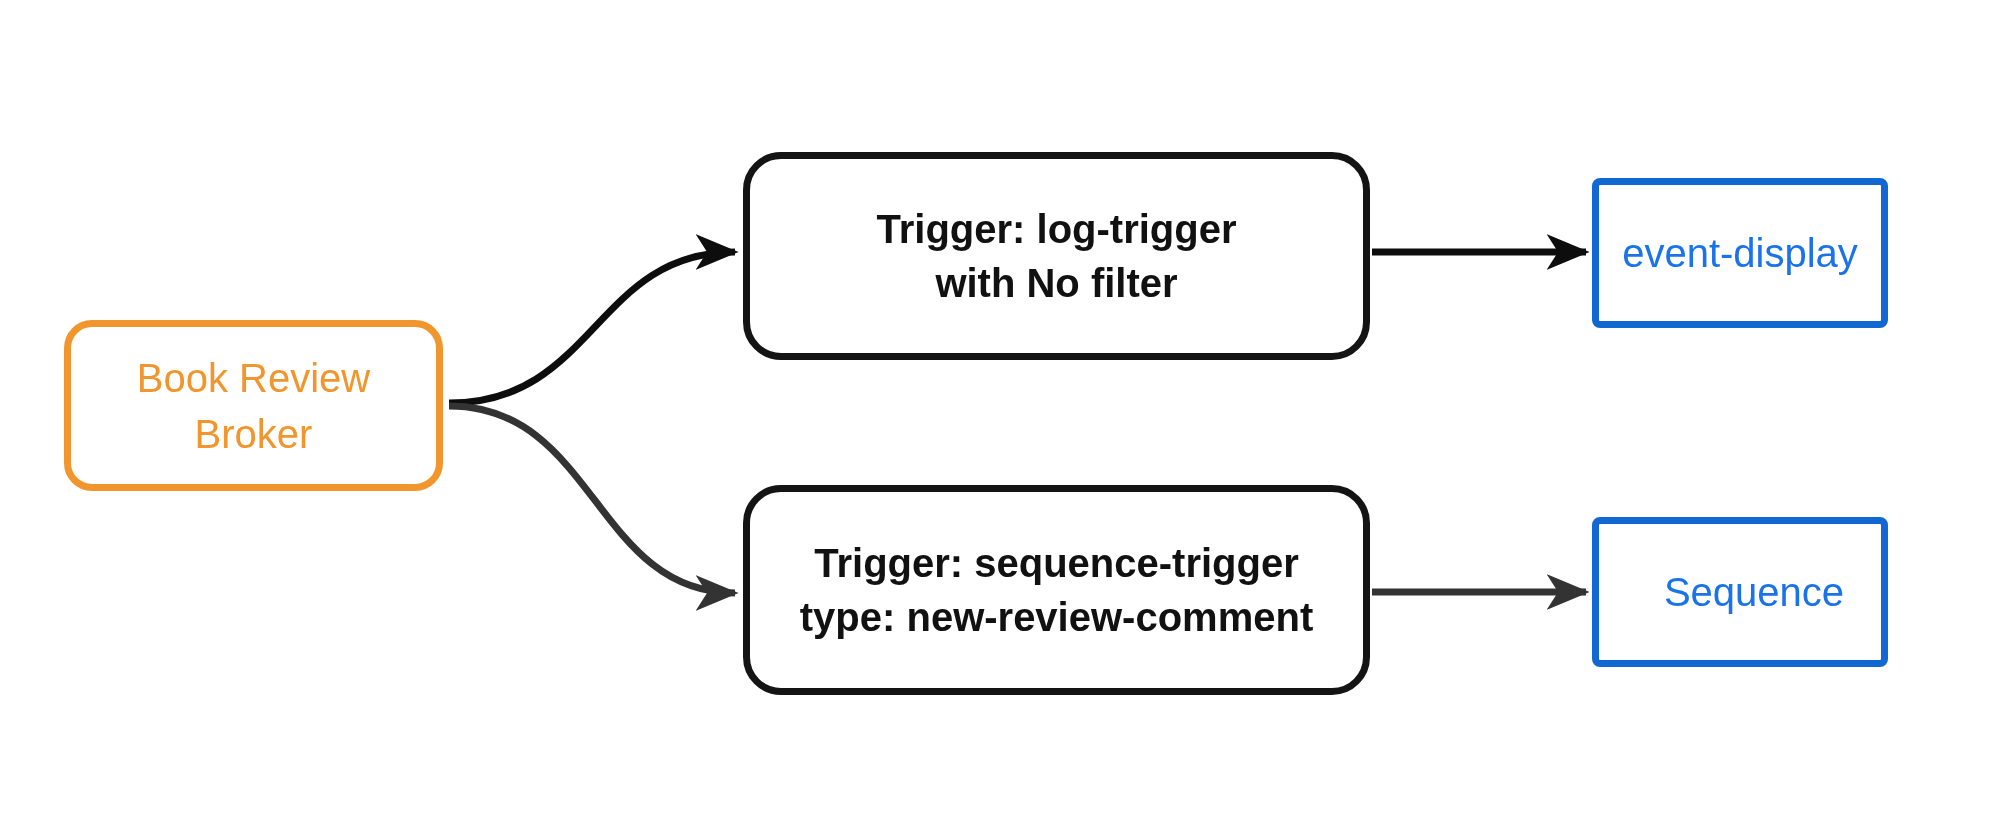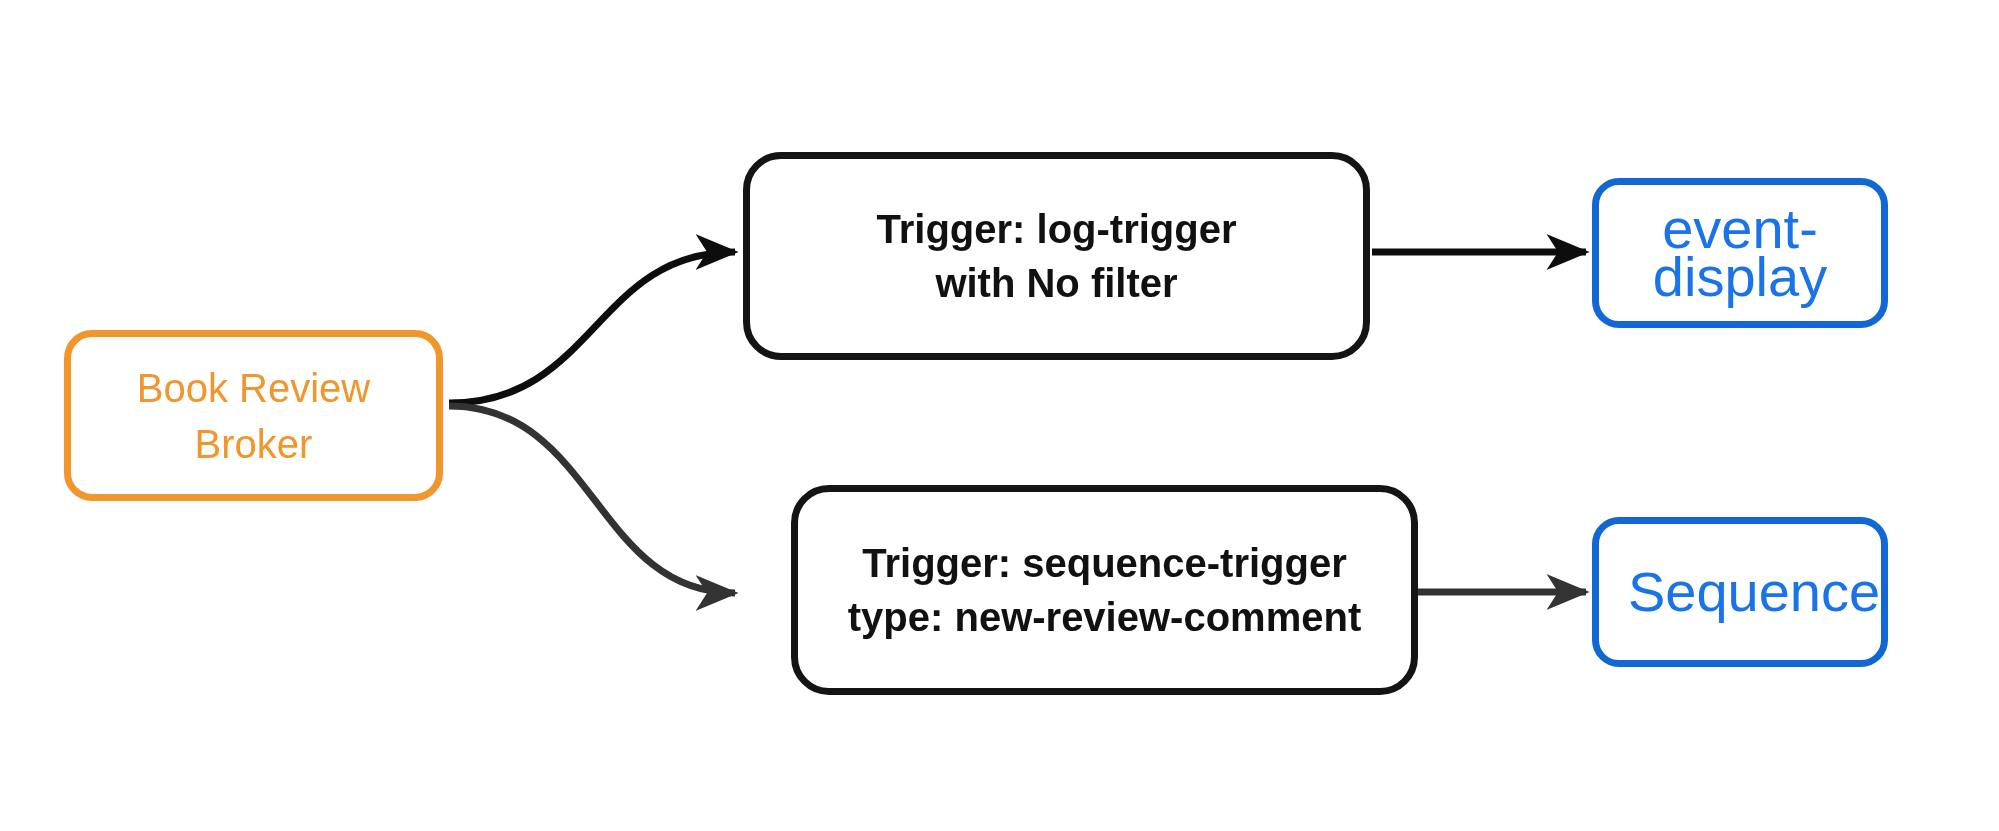--- a/index.html
+++ b/index.html
@@ -26,49 +26,49 @@
     position: absolute;
     box-sizing: border-box;
     background: #ffffff;
     display: flex;
     flex-direction: column;
     align-items: center;
     justify-content: center;
     text-align: center;
   }
   .node-broker {
-    left: 64px; top: 330px;
+    left: 64px; top: 320px;
     width: 379px; height: 171px;
     border: 7px solid #f0962d;
     border-radius: 28px;
     color: #f0962d;
     font-size: 40px;
     line-height: 56px;
     padding: 16px 34px;
   }
   .node-trigger {
     left: 743px;
     width: 627px; height: 210px;
     border: 7px solid #141414;
     border-radius: 38px;
     color: #111111;
     font-size: 40px;
     line-height: 54px;
   }
   .node-trigger-log { top: 152px; height: 208px; }
-  .node-trigger-seq { top: 485px; margin-left: 48px; }
+  .node-trigger-seq { top: 485px; }
   .node-title { font-weight: bold; }
   .node-subtitle { font-weight: bold; }
   .node-out {
     left: 1592px;
     width: 296px; height: 150px;
     border: 7px solid #1268d2;
-    border-radius: 27px;
+    border-radius: 8px;
     color: #1a73e8;
-    font-size: 56px;
+    font-size: 40px;
     line-height: 48px;
   }
   .node-out-event { top: 178px; }
   .node-out-seq   { top: 517px; padding-left: 28px; }
 </style>
 </head>
 <body>
 
 <div class="canvas">
 

